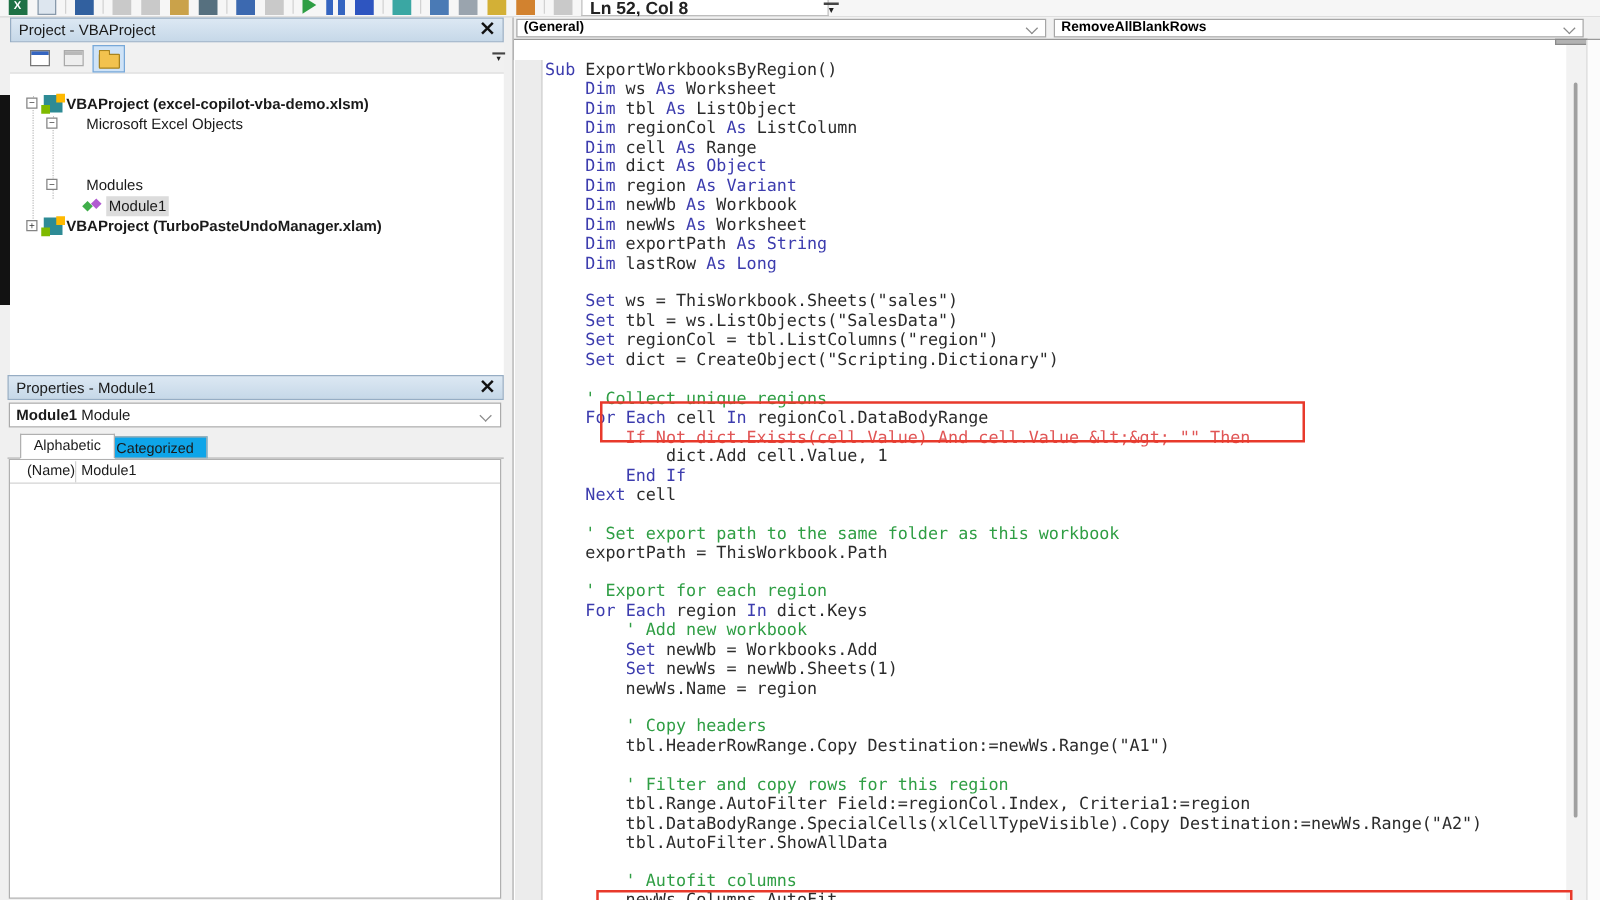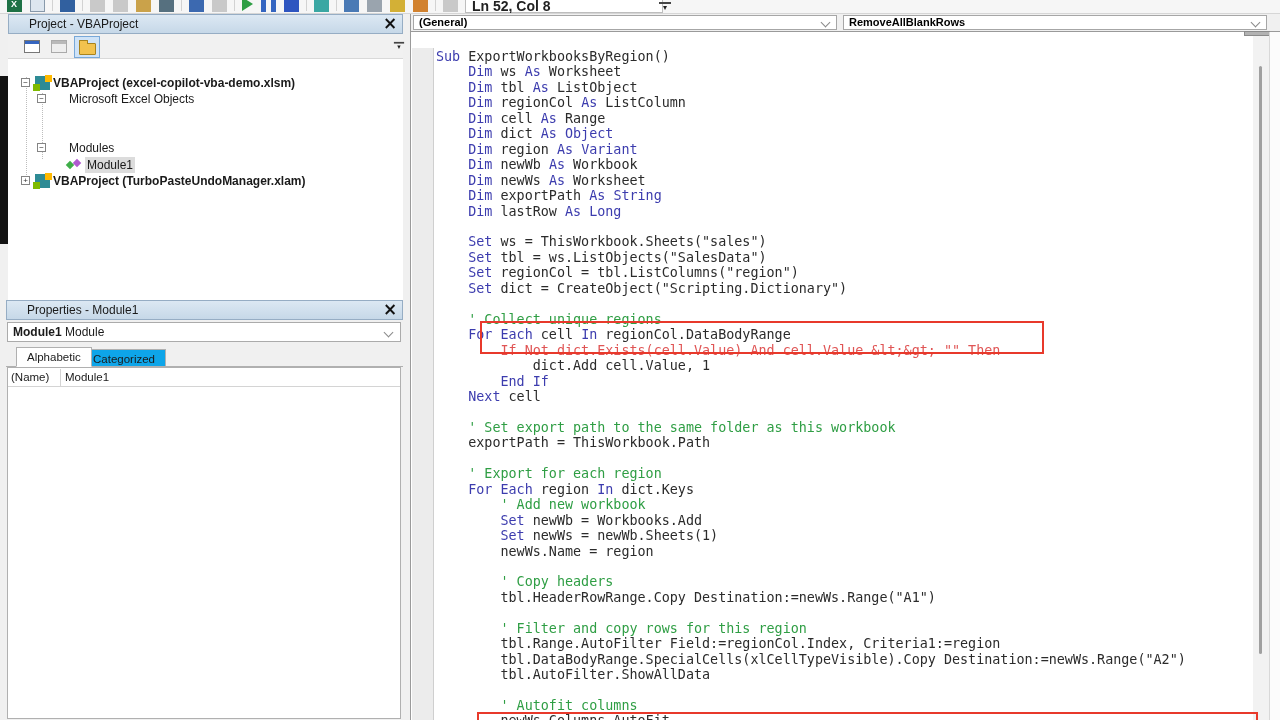--- a/index.html
+++ b/index.html
@@ -33,21 +33,21 @@
              font-size:14px;font-weight:600;color:#222;padding:0 0 0 6px;line-height:12px;}
   .tb-overflow{width:12px;height:10px;border-top:2px solid #444;}
   .tb-overflow::after{content:"▾";display:block;font-size:8px;color:#222;line-height:7px;text-align:center;}
   #main-tb-overflow{left:659px;top:2px;}
 
   
   #black-strip{left:0;top:76px;width:8px;height:168px;background:#121212;}
 
   
   .titlebar{position:absolute;left:0;top:0;right:0;height:20px;background:linear-gradient(#dce8f3,#c6d8e8);
-            border:1px solid #96adc4;box-sizing:border-box;font-size:12px;line-height:18px;padding-left:20px;color:#1a1a1a;}
+            border:1px solid #96adc4;box-sizing:border-box;font-size:12px;line-height:18px;padding-left:6px;color:#1a1a1a;}
   .close-x{position:absolute;top:0;right:3px;width:18px;height:18px;font:bold 17px "DejaVu Sans",sans-serif;
            color:#111;text-align:center;line-height:17px;cursor:default;}
   .chev{position:absolute;width:6px;height:6px;border-right:1.6px solid #8a8a8a;border-bottom:1.6px solid #8a8a8a;transform:rotate(45deg);}
 
   
   #project-panel{left:8px;top:14px;width:395px;height:288px;background:#f0f0f0;}
   #project-toolbar{position:absolute;left:0;top:20px;width:100%;height:24px;background:#f1f1f1;border-bottom:1px solid #d9d9d9;}
   .ppbtn{position:absolute;top:2px;width:24px;height:20px;}
   .ppbtn.sel{background:#cfe3f7;border:1px solid #78a8d8;}
   .view-code-icon,.view-object-icon{position:absolute;left:4px;top:4px;width:14px;height:11px;background:linear-gradient(#3565c0 0 3px,#fff 3px);border:1px solid #777;}
@@ -80,21 +80,21 @@
   #properties-panel{left:6px;top:300px;width:397px;height:420px;background:#f0f0f0;}
   #prop-combo{position:absolute;left:1px;top:22px;width:394px;height:20px;background:#fff;border:1px solid #ababab;
               box-sizing:border-box;font-size:12px;line-height:18px;padding-left:5px;}
   #prop-combo .oname{font-weight:700;}
   #prop-tabs{position:absolute;left:0;top:45px;width:100%;height:22px;border-bottom:1px solid #b0b0b0;box-sizing:border-box;}
   .tab{position:absolute;top:2px;height:20px;font-size:11.5px;line-height:19px;padding:0 10px;border:1px solid #b0b0b0;box-sizing:border-box;}
   .tab.active{background:#fff;border-bottom:1px solid #fff;z-index:2;}
   .tab.inactive{background:#0ea5e9;top:4px;height:18px;}
   #prop-grid{position:absolute;left:1px;top:67px;width:394px;height:352px;background:#fff;border:1px solid #b0b0b0;box-sizing:border-box;}
   .prop-row{position:absolute;left:0;top:1px;width:100%;height:17px;font-size:11.5px;line-height:16px;border-bottom:1px solid #d4d4d4;}
-  .prop-name{position:absolute;left:0;top:0;width:53px;height:100%;border-right:1px solid #d4d4d4;padding-left:3px;box-sizing:border-box;}
+  .prop-name{position:absolute;left:0;top:0;width:53px;height:100%;border-right:1px solid #d4d4d4;padding-left:3px;box-sizing:border-box;text-align:right;}
   .prop-value{position:absolute;left:57px;top:0;right:0;height:100%;}
 
   
   #code-window{left:410px;top:14px;width:870px;height:706px;background:#fff;border-left:1px solid #9a9a9a;box-sizing:border-box;}
   #dropdown-row{position:absolute;left:0;top:0;width:100%;height:18px;background:#f0f0f0;border-bottom:1px solid #9a9a9a;box-sizing:border-box;}
   .combo{position:absolute;top:1px;height:15px;background:#fff;border:1px solid #a6a6a6;box-sizing:border-box;
          font-size:11px;font-weight:700;line-height:13px;padding-left:5px;color:#000;}
   #combo-general{left:2px;width:424px;}
   #combo-proc{left:432px;width:424px;}
   .combo .chev{right:7px;top:3px;}

